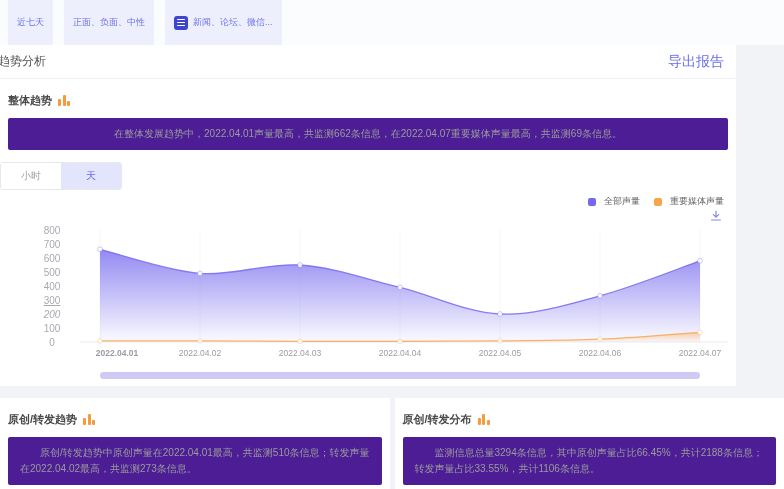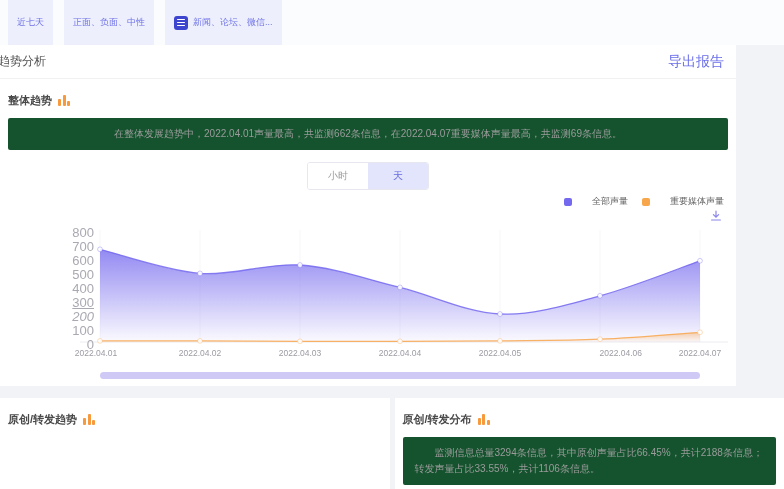--- a/index.html
+++ b/index.html
@@ -32,47 +32,47 @@
     padding: 0 12px 0 4px; border-bottom: 1px solid #f1f1f4;
   }
   .card-title { font-size: 12px; color: #515151; margin-left: -6px; }
   .export-link { font-size: 14px; color: #6a6ee8; cursor: pointer; }
   .section-row { display: flex; align-items: center; gap: 6px; padding: 14px 8px 0 8px; }
   .section-title { font-size: 11px; color: #4a4a4a; font-weight: bold; }
   .bar-icon { display: inline-flex; align-items: flex-end; gap: 1.5px; height: 11px; }
   .bar-icon i { display: block; width: 3px; background: #f7993d; border-radius: 1px; }
   .bar-icon i:nth-child(1){ height: 7px; } .bar-icon i:nth-child(2){ height: 11px; } .bar-icon i:nth-child(3){ height: 5px; }
   .summary-strip {
-    margin: 10px 8px 0 8px; background: #14532d; border-radius: 2px;
+    margin: 10px 8px 0 8px; background: #4c1d95; border-radius: 2px;
     padding: 9px 14px; font-size: 10px; color: #9b9b9b; text-align: center; line-height: 1.4;
   }
   
-  .toggle-row { display: flex; justify-content: center; margin-top: 12px; }
+  .toggle-row { display: flex; justify-content: flex-start; margin-top: 12px; }
   .toggle {
     display: flex; border: 1px solid #e7e8ef; border-radius: 3px; overflow: hidden;
   }
   .toggle .opt {
     width: 60px; height: 26px; font-size: 10px; display: flex; align-items: center; justify-content: center;
     background: #fff; color: #9b9b9b; cursor: pointer;
   }
   .toggle .opt.selected { background: #e3e5fc; color: #666be0; }
   
   .legend-row {
     display: flex; justify-content: flex-end; gap: 14px; margin-top: 5px; padding-right: 12px;
     align-items: center;
   }
-  .legend-item { display: flex; align-items: center; gap: 20px; font-size: 9px; color: #666; cursor: pointer; }
+  .legend-item { display: flex; align-items: center; gap: 8px; font-size: 9px; color: #666; cursor: pointer; }
   .legend-item .sw { width: 8px; height: 8px; border-radius: 2px; display: inline-block; }
   .dl-row { display: flex; justify-content: flex-end; padding-right: 14px; height: 12px; margin-top: 2px; }
   
   .chart-wrap { position: relative; height: 166px; margin-top: -2px; }
   .chart-svg { position: absolute; left: 80px; top: 4px; }
   .ytick {
-    position: absolute; left: 52px; width: 42px; text-align: right;
-    font-size: 13px; color: #a9a9b2;
+    position: absolute; left: 31px; width: 42px; text-align: center;
+    font-size: 10px; color: #a9a9b2;
   }
   .xlabel {
     position: absolute; width: 84px; text-align: center; top: 128px;
     font-size: 8.5px; color: #9b9ba4;
   }
   .datazoom {
     position: absolute; left: 100px; top: 152px; width: 600px; height: 7px;
     background: #cfc9f5; border-radius: 4px; cursor: pointer;
   }
   
@@ -184,40 +184,41 @@
     <div class="datazoom"></div>
   <div class="ytick" style="top: 117px;">0</div>
       <div class="ytick" style="top: 103px;">100</div>
       <div class="ytick" style="top: 89px; font-style: italic;">200</div>
       <div class="ytick" style="top: 75px; text-decoration: underline;">300</div>
       <div class="ytick" style="top: 61px;">400</div>
       <div class="ytick" style="top: 47px;">500</div>
       <div class="ytick" style="top: 33px;">600</div>
       <div class="ytick" style="top: 19px;">700</div>
       <div class="ytick" style="top: 5px;">800</div>
-      <div class="xlabel" style="left: 54px;">2022.04.01</div>
+      <div class="xlabel" style="left: 75px; font-weight: bold;">2022.04.01</div>
       <div class="xlabel" style="left: 158px;">2022.04.02</div>
       <div class="xlabel" style="left: 258px;">2022.04.03</div>
       <div class="xlabel" style="left: 358px;">2022.04.04</div>
       <div class="xlabel" style="left: 458px;">2022.04.05</div>
-      <div class="xlabel" style="left: 558px; text-align: right;">2022.04.06</div>
+      <div class="xlabel" style="left: 558px;">2022.04.06</div>
       <div class="xlabel" style="left: 658px;">2022.04.07</div>
     </div>
 </div>
 
 <div class="bottom-row">
   <div class="card bottom-card">
     <div class="section-row">
       <span class="section-title">原创/转发趋势</span>
       <span class="bar-icon">
           <i></i>
           <i></i>
           <i></i>
         </span>
     </div>
+    <div class="summary-strip">原创/转发趋势中原创声量在2022.04.01最高，共监测510条信息；转发声量在2022.04.02最高，共监测273条信息。</div>
   </div>
   <div class="card bottom-card">
     <div class="section-row">
       <span class="section-title">原创/转发分布</span>
       <span class="bar-icon">
           <i></i>
           <i></i>
           <i></i>
         </span>
     </div>

